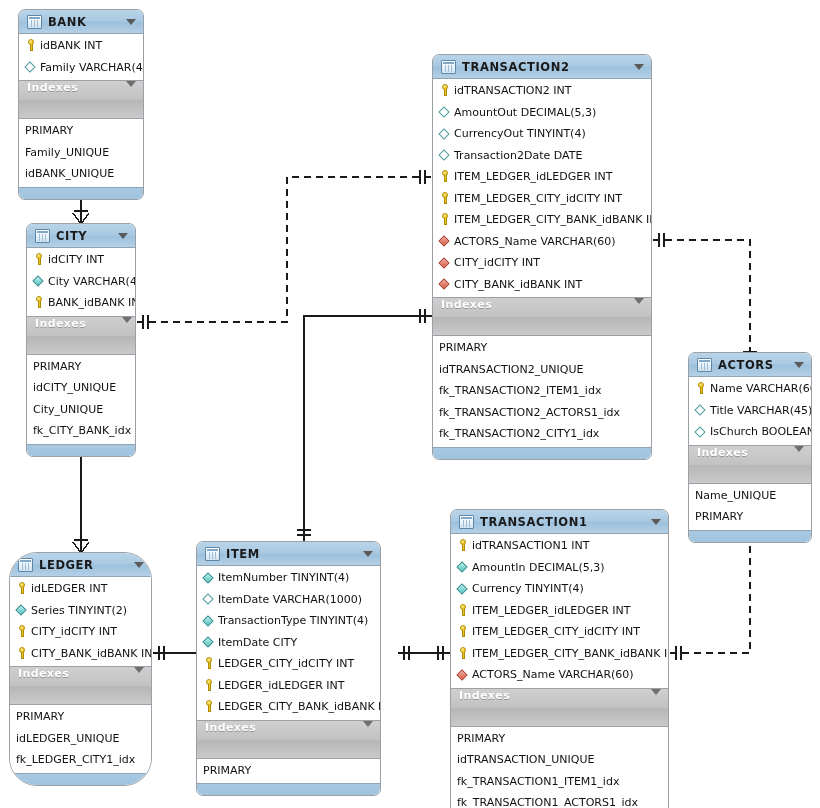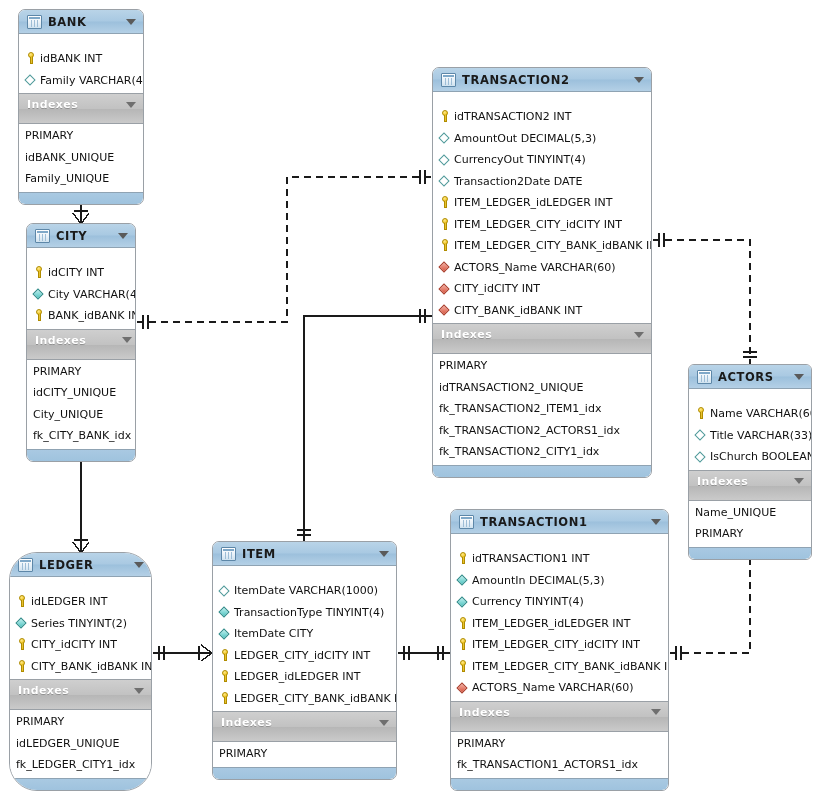--- a/index.html
+++ b/index.html
@@ -24,40 +24,40 @@
        background:linear-gradient(to bottom,#ffffff 0%,#e8f1f8 55%,#cfe2ef 100%);
        position:relative;}
   .tbl-ico::before{content:"";position:absolute;left:1px;top:1px;right:1px;height:2px;
        background:#7fa8c8;}
   .tbl-ico::after{content:"";position:absolute;left:3px;top:4px;width:1px;bottom:1px;
        background:#9dbdd6;box-shadow:3px 0 0 0 #9dbdd6,6px 0 0 0 #9dbdd6;}
   .caret{width:0;height:0;border-left:5px solid transparent;border-right:5px solid transparent;
        border-top:6px solid #6f6f6f;flex:0 0 auto;}
   .hdr .caret{border-top-color:#5a5a5a;}
 
-  .cols{background:#ffffff;padding:14px 0 2px 0;}
+  .cols{background:#ffffff;padding:1px 0 2px 0;}
   .col{height:21.5px;display:flex;align-items:center;gap:4px;padding:0 5px 0 6px;
        font-size:11px;color:#111;white-space:nowrap;}
 
   
   .g{width:11px;height:13px;flex:0 0 auto;position:relative;}
   .g.pk::before{content:"";position:absolute;left:3px;top:0;width:6px;height:6px;border-radius:50%;
        background:radial-gradient(circle at 35% 30%,#ffe98a 0%,#f6cf3a 60%,#d4a700 100%);
        border:1px solid #b08c00;box-sizing:border-box;}
   .g.pk::after{content:"";position:absolute;left:4.5px;top:5px;width:3px;height:7px;
        background:linear-gradient(to right,#f6d44a,#d9ae12);border:1px solid #b08c00;
        border-top:none;box-sizing:border-box;}
   .g.dia{ }
   .g.dia::before{content:"";position:absolute;left:1px;top:2.5px;width:8px;height:8px;
        transform:rotate(45deg);box-sizing:border-box;
        border:1px solid #4f9a9a;background:#ffffff;}
   .g.dia.filled::before{background:linear-gradient(135deg,#bff0ef,#4fc3c0);border-color:#2e8a88;}
   .g.dia.red::before{background:linear-gradient(135deg,#f3b0a4,#d9553f);border-color:#a83a28;}
 
-  .idx-hdr{height:21px;display:flex;align-items:center;padding:0 7px 8px 8px;
+  .idx-hdr{height:21px;display:flex;padding:0 7px 16px 8px;
        background:linear-gradient(to bottom,#cfcfcf 0%,#c2c2c2 50%,#b6b6b6 52%,#cacaca 100%);
        border-top:1px solid #9aa0a6;border-bottom:1px solid #9aa0a6;gap:36px;}
   .idx-hdr .ttl{flex:1;font-size:11px;font-weight:bold;color:#ffffff;letter-spacing:.4px;
        text-shadow:0 1px 0 rgba(0,0,0,.25);}
   .idx{background:#ffffff;padding:1px 0 2px 0;}
   .idx .row{height:21.5px;display:flex;align-items:center;padding:0 6px;
        font-size:11px;color:#111;white-space:nowrap;}
 
   .foot{height:11px;background:linear-gradient(to bottom,#a9c9e2,#9fc3de);
         border-top:1px solid #8fa3b3;border-radius:0 0 6px 6px;}
@@ -159,22 +159,22 @@
             <span class="g dia"></span>
             <span>Family VARCHAR(45)</span>
           </div>
         </div>
         <div class="idx-hdr">
           <span class="ttl">Indexes</span>
           <span class="caret"></span>
         </div>
         <div class="idx">
           <div class="row">PRIMARY</div>
+          <div class="row">Family_UNIQUE</div>
           <div class="row">idBANK_UNIQUE</div>
-          <div class="row">Family_UNIQUE</div>
         </div>
         <div class="foot"></div>
       </div>
       <div class="tbl" style="left: 26px; top: 223px; width: 110px;">
         <div class="hdr">
           <span class="tbl-ico"></span>
           <span class="tname">CITY</span>
           <span class="caret"></span>
         </div>
         <div class="cols">
@@ -196,21 +196,21 @@
           <span class="caret"></span>
         </div>
         <div class="idx">
           <div class="row">PRIMARY</div>
           <div class="row">idCITY_UNIQUE</div>
           <div class="row">City_UNIQUE</div>
           <div class="row">fk_CITY_BANK_idx</div>
         </div>
         <div class="foot"></div>
       </div>
-      <div class="tbl" style="left: 432px; top: 67px; width: 220px;">
+      <div class="tbl" style="left: 432px; top: 54px; width: 220px;">
         <div class="hdr">
           <span class="tbl-ico"></span>
           <span class="tname">TRANSACTION2</span>
           <span class="caret"></span>
         </div>
         <div class="cols">
           <div class="col">
             <span class="g pk"></span>
             <span>idTRANSACTION2 INT</span>
           </div>
@@ -257,34 +257,34 @@
         </div>
         <div class="idx">
           <div class="row">PRIMARY</div>
           <div class="row">idTRANSACTION2_UNIQUE</div>
           <div class="row">fk_TRANSACTION2_ITEM1_idx</div>
           <div class="row">fk_TRANSACTION2_ACTORS1_idx</div>
           <div class="row">fk_TRANSACTION2_CITY1_idx</div>
         </div>
         <div class="foot"></div>
       </div>
-      <div class="tbl" style="left: 688px; top: 364px; width: 124px; border-radius: 6px;">
+      <div class="tbl" style="left: 688px; top: 352px; width: 124px;">
         <div class="hdr">
           <span class="tbl-ico"></span>
           <span class="tname">ACTORS</span>
           <span class="caret"></span>
         </div>
         <div class="cols">
           <div class="col">
             <span class="g pk"></span>
             <span>Name VARCHAR(60)</span>
           </div>
           <div class="col">
             <span class="g dia"></span>
-            <span>Title VARCHAR(33)</span>
+            <span>Title VARCHAR(45)</span>
           </div>
           <div class="col">
             <span class="g dia"></span>
             <span>IsChurch BOOLEAN</span>
           </div>
         </div>
         <div class="idx-hdr">
           <span class="ttl">Indexes</span>
           <span class="caret"></span>
         </div>
@@ -322,27 +322,31 @@
           <span class="ttl">Indexes</span>
           <span class="caret"></span>
         </div>
         <div class="idx">
           <div class="row">PRIMARY</div>
           <div class="row">idLEDGER_UNIQUE</div>
           <div class="row">fk_LEDGER_CITY1_idx</div>
         </div>
         <div class="foot"></div>
       </div>
-      <div class="tbl" style="left: 212px; top: 541px; width: 185px;">
+      <div class="tbl" style="left: 196px; top: 541px; width: 185px;">
         <div class="hdr">
           <span class="tbl-ico"></span>
           <span class="tname">ITEM</span>
           <span class="caret"></span>
         </div>
         <div class="cols">
+          <div class="col">
+            <span class="g dia filled"></span>
+            <span>ItemNumber TINYINT(4)</span>
+          </div>
           <div class="col">
             <span class="g dia"></span>
             <span>ItemDate VARCHAR(1000)</span>
           </div>
           <div class="col">
             <span class="g dia filled"></span>
             <span>TransactionType TINYINT(4)</span>
           </div>
           <div class="col">
             <span class="g dia filled"></span>
@@ -405,19 +409,21 @@
             <span class="g dia red"></span>
             <span>ACTORS_Name VARCHAR(60)</span>
           </div>
         </div>
         <div class="idx-hdr">
           <span class="ttl">Indexes</span>
           <span class="caret"></span>
         </div>
         <div class="idx">
           <div class="row">PRIMARY</div>
+          <div class="row">idTRANSACTION_UNIQUE</div>
+          <div class="row">fk_TRANSACTION1_ITEM1_idx</div>
           <div class="row">fk_TRANSACTION1_ACTORS1_idx</div>
         </div>
         <div class="foot"></div>
       </div>
     </div>
 
 </div>
 
 </body></html>

